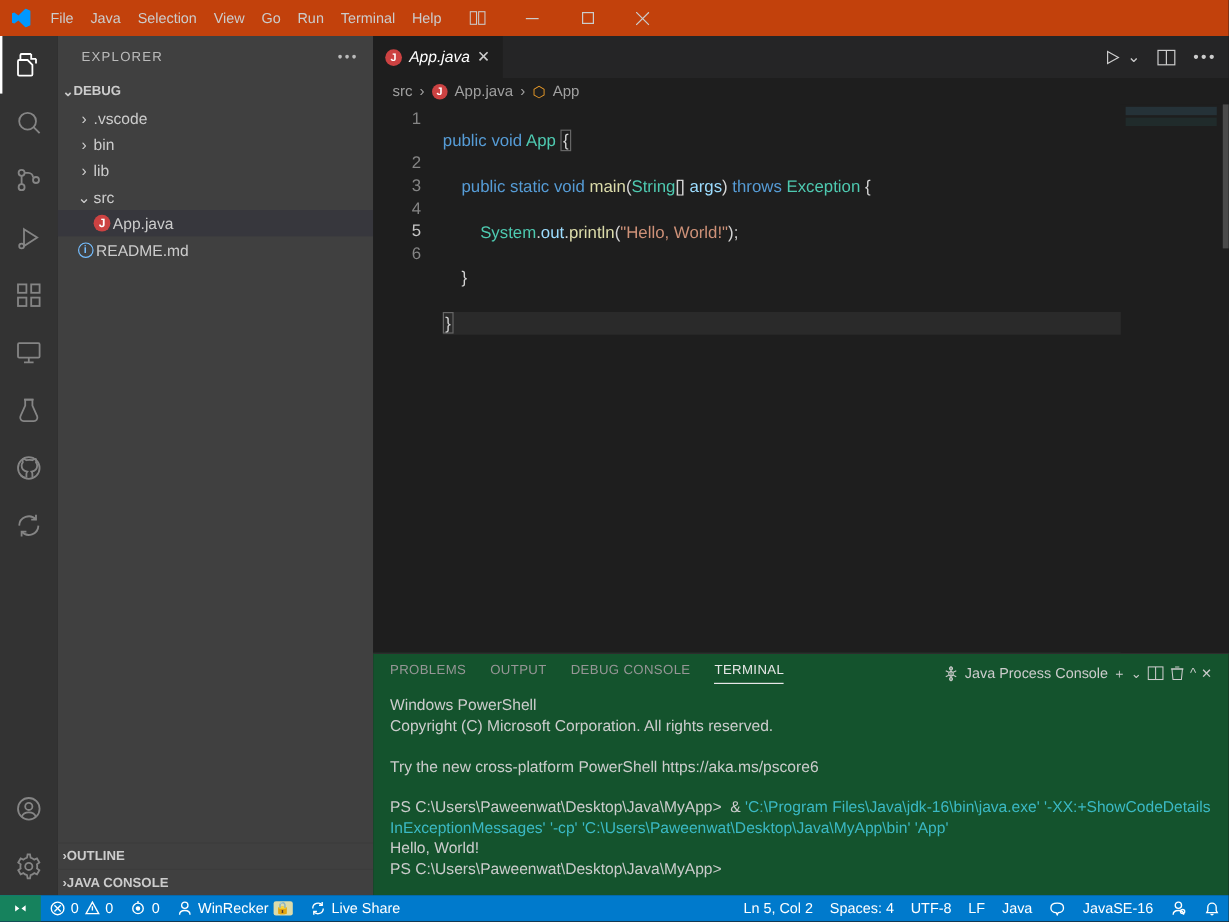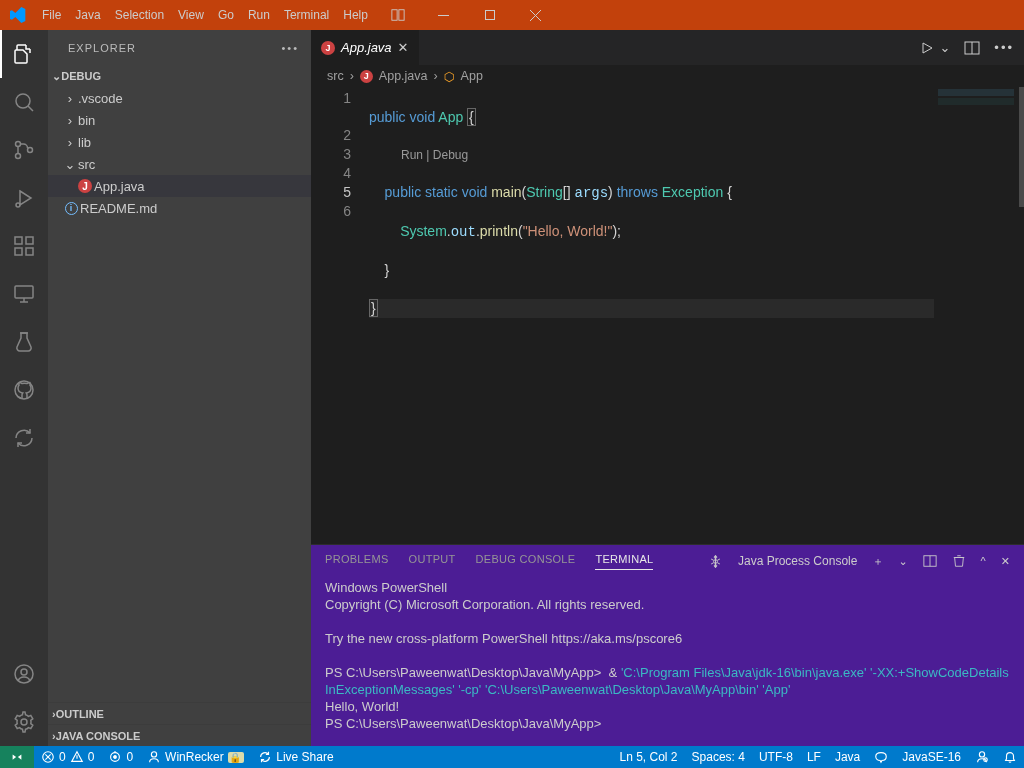--- a/index.html
+++ b/index.html
@@ -35,33 +35,33 @@
 .tab-actions { margin-left:auto; display:flex; align-items:center; gap:14px; padding-right:10px; color:#cccccc;}
 .breadcrumbs { height:22px; display:flex; align-items:center; padding-left:16px; font-size:12.5px; color:#a0a0a0; gap:6px;}
 .code-area { flex:1; display:flex; position:relative; font-family: Consolas, monospace; font-size:14px; }
 .gutter { width:58px; text-align:right; color:#858585; padding-right:18px; padding-top:2px; line-height:19px;}
 .code { flex:1; padding-top:2px; line-height:19px; white-space:pre; color:#d4d4d4;}
 .codelens { color:#999999; font-size:12px; line-height:18px; padding-left:32px;}
 .kw { color:#569cd6; }
 .cls { color:#4ec9b0; }
 .fn { color:#dcdcaa; }
 .str { color:#ce9178; }
-.var { color:#9cdcfe;font-family:Liberation Mono, monospace; }
+.var { color:#9cdcfe; }
 .boxbr { border:1px solid #666; padding:0 1px;}
 .current-line { background:#2a2a2a; display:inline-block; width:100%;}
 .minimap { position:absolute; top:0; right:0; width:90px; height:100%; background:#1e1e1e;}
 .minimap .mm { position:absolute; top:2px; left:4px; right:10px; height:7px; background:#2a3f4a; opacity:.6;}
 .minimap .mm2 { top:11px; background:#233; }
 .minimap .scr { position:absolute; right:0; top:0; width:5px; height:120px; background:#4a4a4a;}
-.panel { height:202px; border-top:1px solid #2d2d2d; display:flex; flex-direction:column; background:#4c1d95;}
+.panel { height:202px; border-top:1px solid #2d2d2d; display:flex; flex-direction:column; background:#14532d;}
 .panel-tabs { height:32px; display:flex; align-items:center; padding:0 14px; gap:20px; font-size:11px; color:#969696;}
 .panel-tabs .ptab { cursor:pointer; padding-bottom:4px; letter-spacing:0.3px;}
 .panel-tabs .ptab.active { color:#e7e7e7; border-bottom:1px solid #e7e7e7;}
 .panel-tabs .spacer { flex:1; }
-.panel-tabs .right { display:flex; align-items:center; gap:15px; color:#cccccc;}
+.panel-tabs .right { display:flex; align-items:center; gap:4px; color:#cccccc;}
 .terminal { flex:1; padding:2px 14px; font-family: Consolas, monospace; font-size:13px; line-height:17px; color:#cccccc; overflow:hidden; white-space:pre-wrap; word-break:break-all;}
 .terminal .cyan { color:#3bb9c4; }
 .statusbar { height:22px; background:#007acc; color:#ffffff; display:flex; align-items:center; font-size:12px;}
 .statusbar .sb-item { padding:0 7px; display:flex; align-items:center; gap:4px; cursor:pointer; height:100%;}
 .statusbar .remote { background:#16825d; width:34px; justify-content:center;}
 .statusbar .spacer { flex:1; }
 svg { display:block; }
 .outline-bottom { margin-top:auto; }
 </style>
 </head>
@@ -285,21 +285,20 @@
         <div>1</div>
         <div style="height:18px;"></div>
         <div>2</div>
         <div>3</div>
         <div>4</div>
         <div style="color:#c6c6c6">5</div>
         <div>6</div>
       </div>
       <div class="code">
 <div><span class="kw">public</span> <span class="kw">void</span> <span class="cls">App</span> <span class="boxbr">{</span></div>
-<div class="codelens">Run | Debug</div>
 <div>    <span class="kw">public</span> <span class="kw">static</span> <span class="kw">void</span> <span class="fn">main</span><span>(</span><span class="cls">String</span><span>[] </span><span class="var">args</span><span>) </span><span class="kw">throws</span> <span class="cls">Exception</span><span> {</span></div>
 <div>        <span class="cls">System</span><span>.</span><span class="var">out</span><span>.</span><span class="fn">println</span><span>(</span><span class="str">"Hello, World!"</span><span>);</span></div>
 <div>    }</div>
 <div class="current-line"><span class="boxbr">}</span></div>
 <div> </div>
       </div>
       <div class="minimap">
         <div class="mm"></div>
           <div class="mm mm2"></div>
         <div class="scr"></div>

